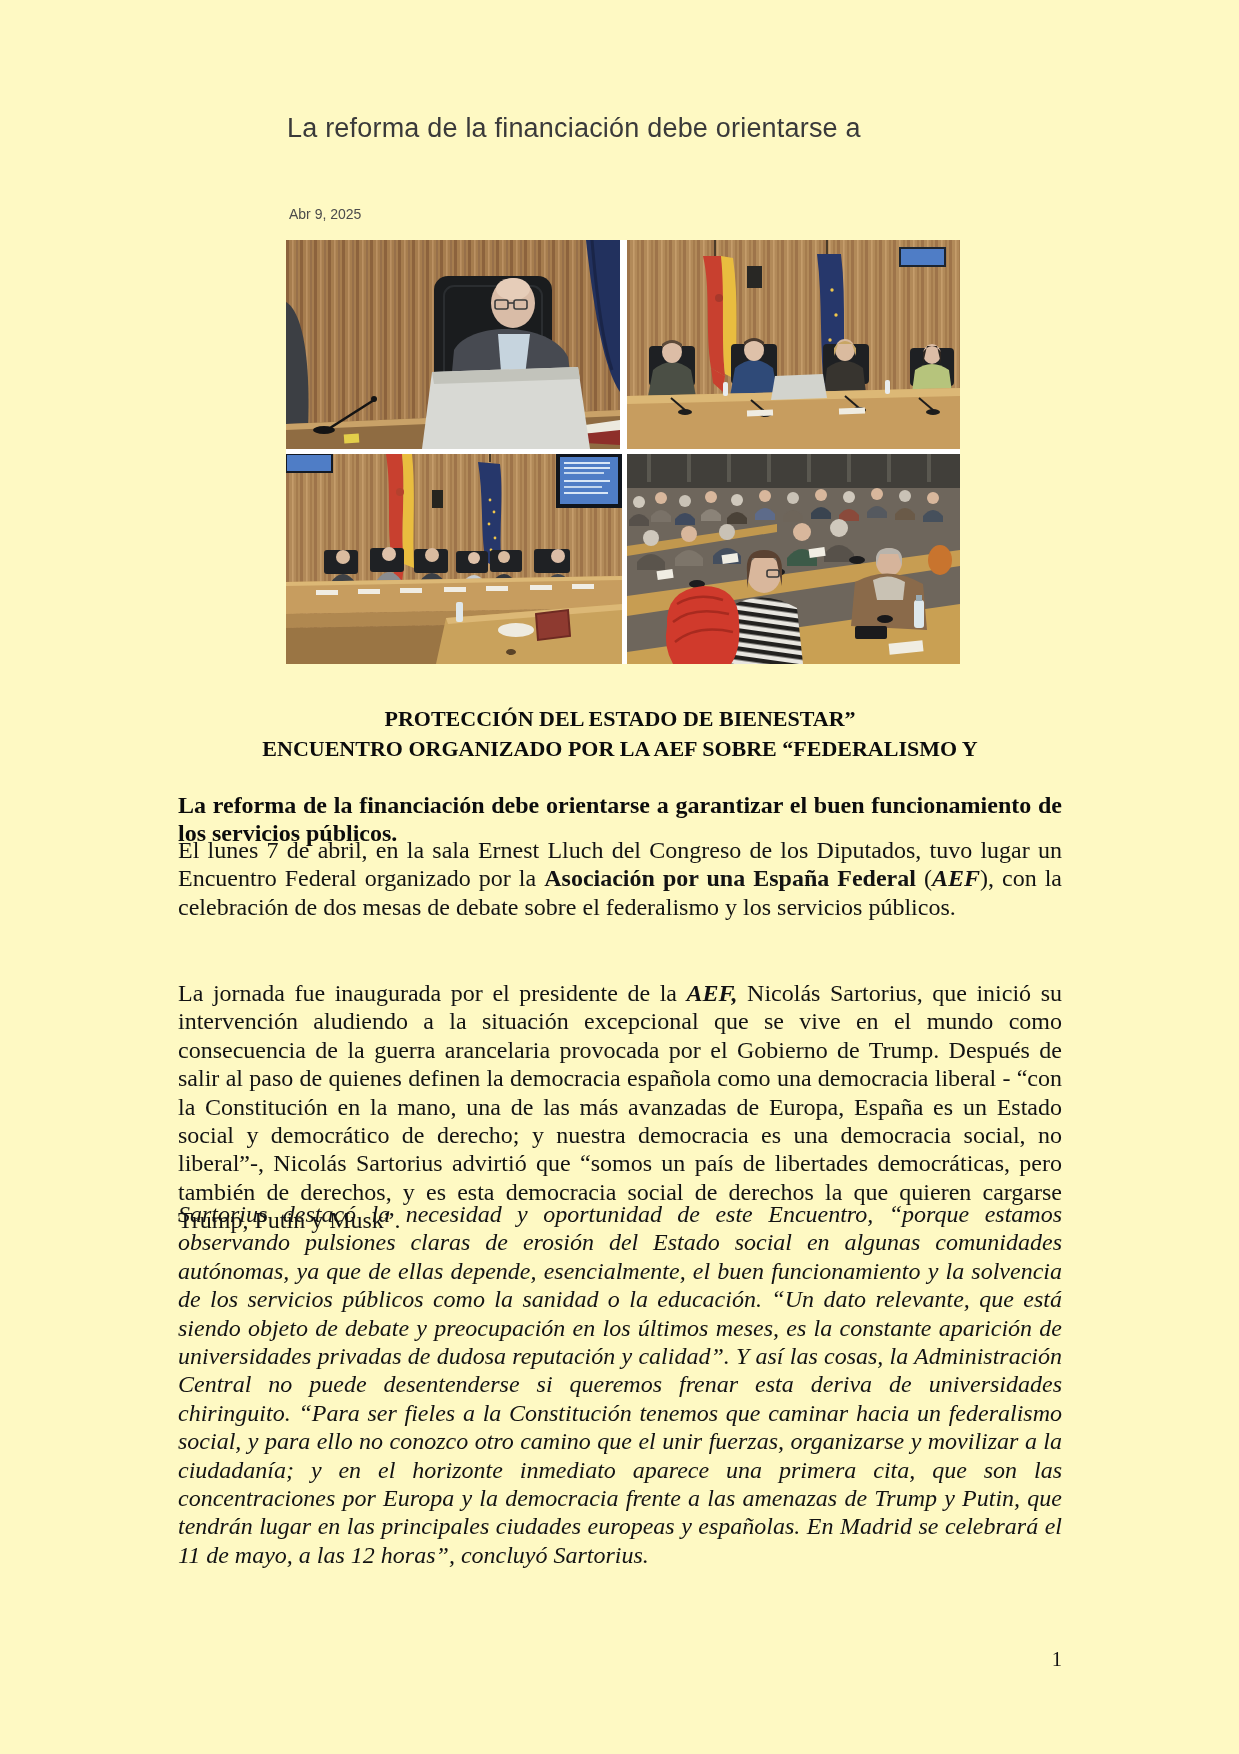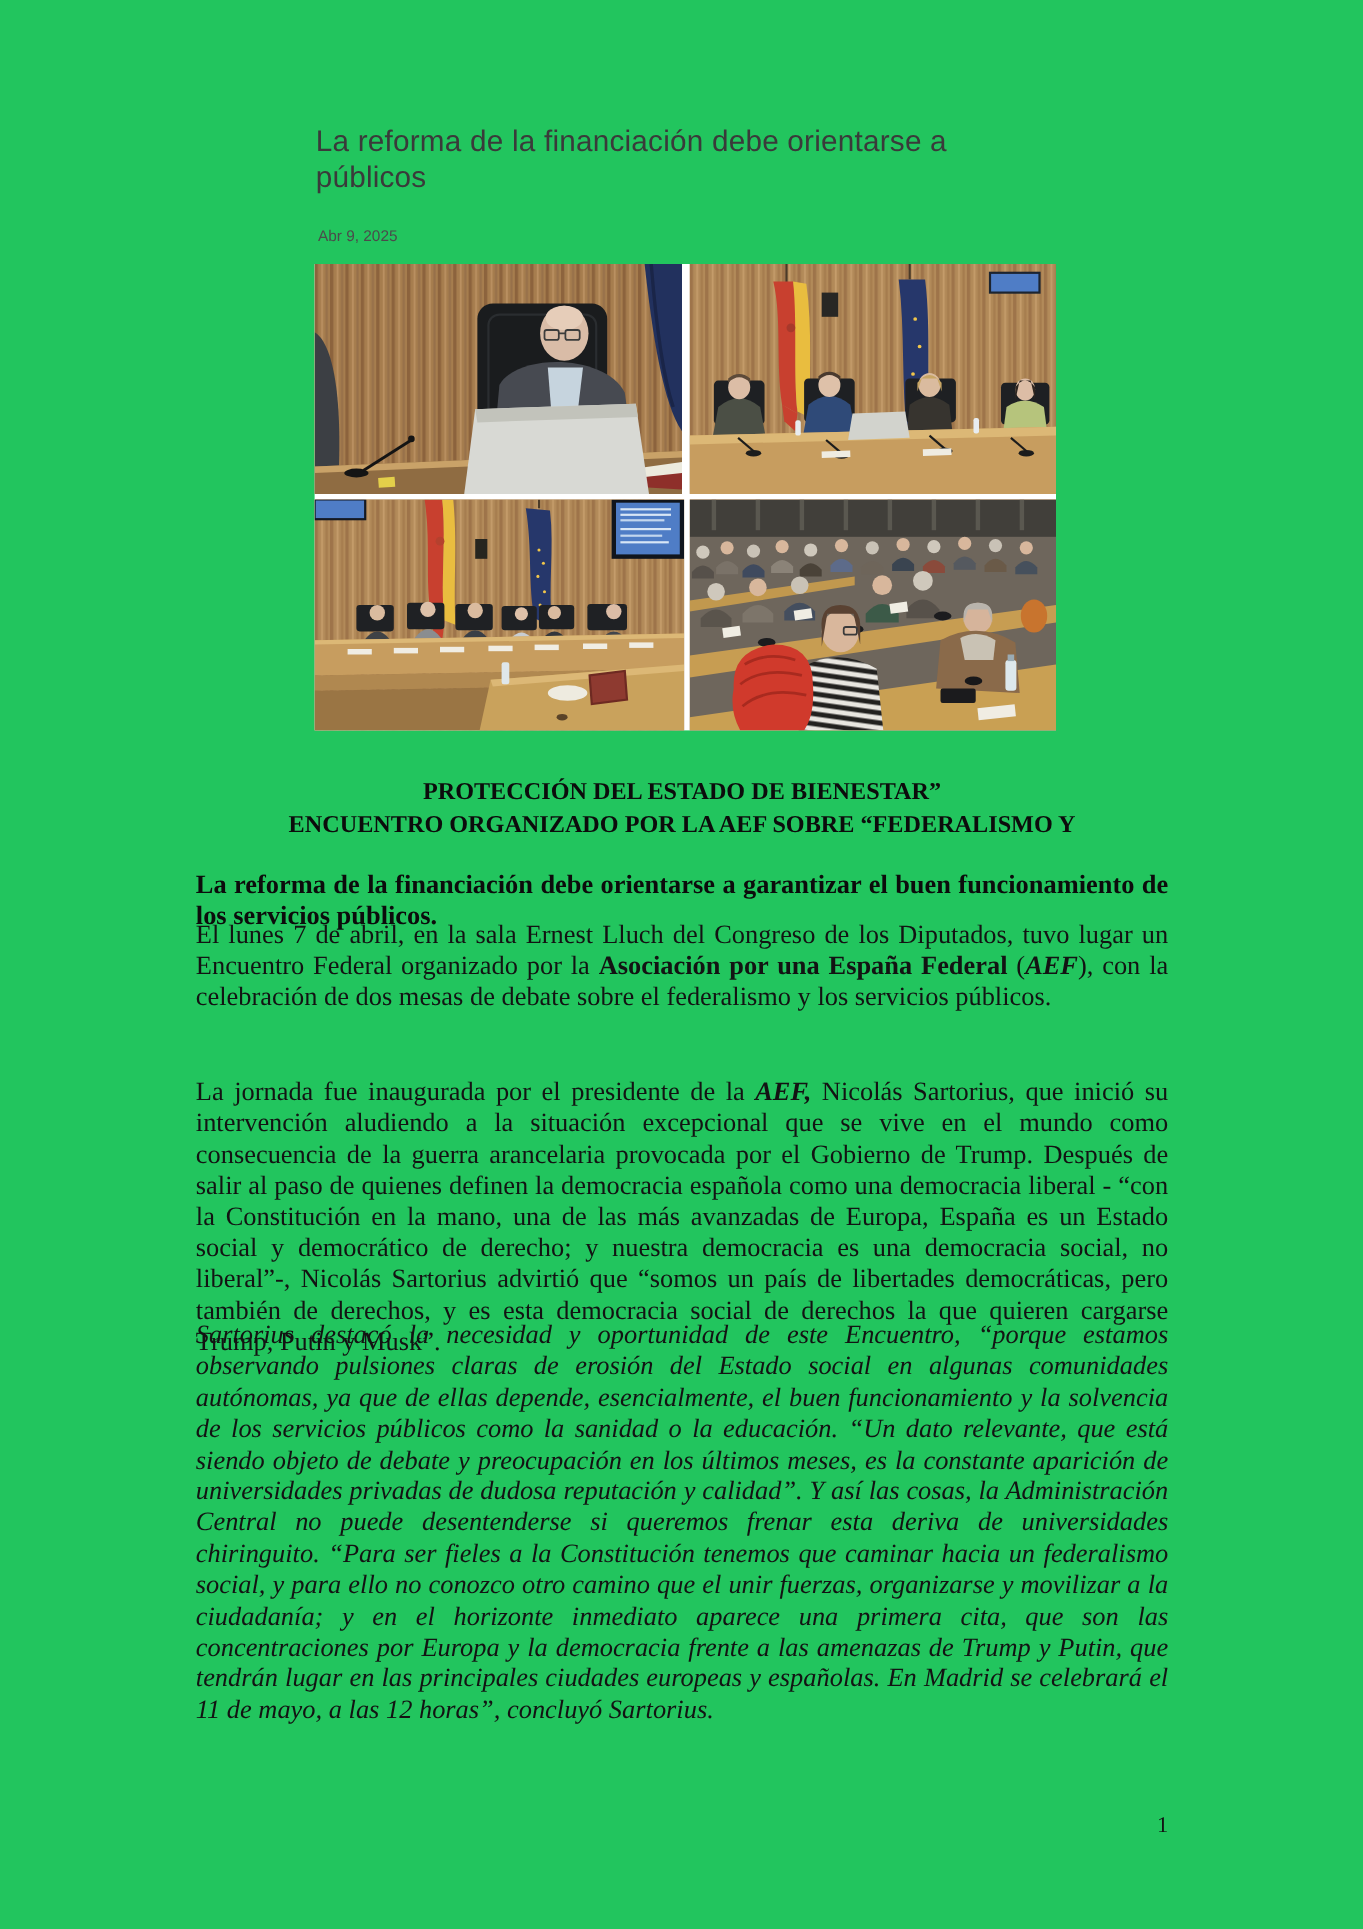--- a/index.html
+++ b/index.html
@@ -1,21 +1,21 @@
 <!DOCTYPE html>
 <html><head>
 <meta charset="utf-8">
 <style>
   html,body{margin:0;padding:0;}
   body{background:#ffffff;}
   .page{
     position:relative;
     width:1239px;
     height:1754px;
-    background:#22c55e;
+    background:#fef9c3;
     overflow:hidden;
     font-family:"Liberation Serif","DejaVu Serif",serif;
     color:#131313;
   }
   
   .article-title{
     position:absolute;
     left:287px;
     top:112px;
     width:620px;
@@ -107,21 +107,20 @@
       <rect width="10" height="9" fill="#e8e6e0"></rect>
       <rect y="4" width="10" height="4.5" fill="#22211f"></rect>
     </pattern>
   </defs>
 </svg>
 
 <div class="page">
 
   <div class="article-title">
     <div>La reforma de la financiación debe orientarse a</div>
-    <div>públicos</div>
   </div>
   <div class="article-date">Abr 9, 2025</div>
 
   <div class="collage">
 
     <div class="photo ph-tl">
       <svg viewBox="0 0 334 209" preserveAspectRatio="none">
         <rect width="334" height="209" fill="url(#wdd)"></rect>
         <path d="M300,0 L334,0 L334,152 C317,128 307,64 300,0 Z" fill="#22315e"></path>
         <path d="M306,0 C310,50 316,100 326,130" stroke="#1a2548" stroke-width="3" fill="none"></path>

